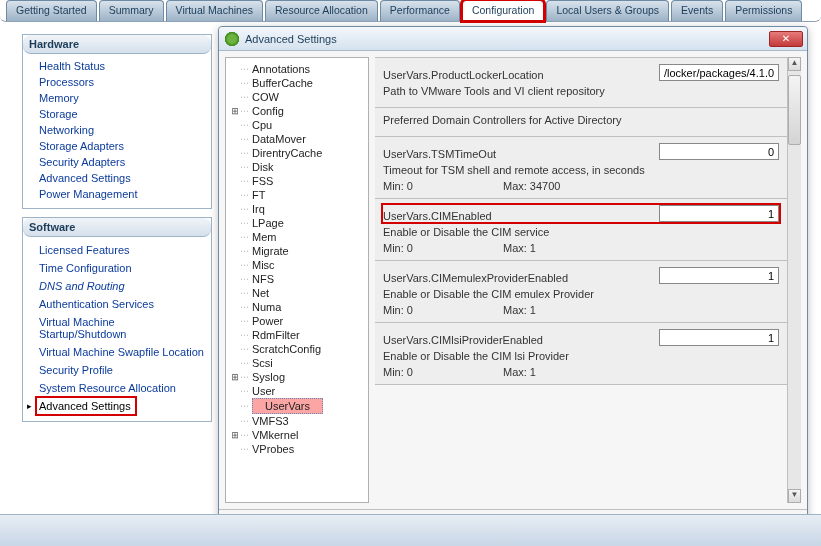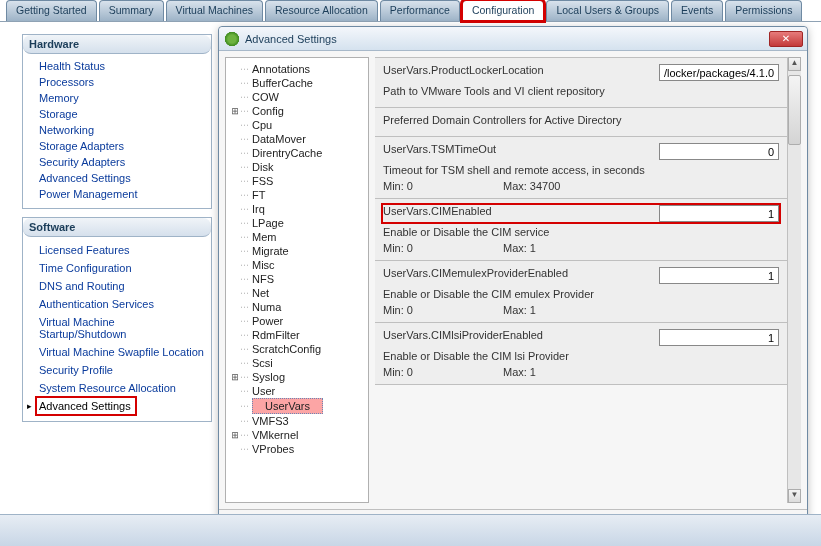--- a/index.html
+++ b/index.html
@@ -12,20 +12,21 @@
     position: relative;
     overflow: hidden;
   }
   
   .tabbar {
     display: flex;
     background: #fff;
     border-bottom: 1px solid #8fa2b4;
     height: 22px;
     padding-left: 6px;
+    border-radius: 6px;
   }
   .tab {
     background: linear-gradient(#d8e2ec, #9db3c7);
     color: #1b3d59;
     border: 1px solid #6f8aa3;
     border-bottom: none;
     border-top-left-radius: 4px;
     border-top-right-radius: 4px;
     padding: 3px 9px;
     margin-right: 2px;
@@ -195,21 +196,21 @@
     border-radius: 2px;
   }
   .setting {
     border-bottom: 1px solid #bfbfbf;
     padding: 6px 8px 6px 8px;
     background: #eeeeee;
   }
   .setting:nth-child(even){ background:#eeeeee; }
   .setting-row1 {
     display:flex;
-    align-items:flex-start;
+    align-items:flex-end;
     margin-bottom: 4px;
   }
   .setting-name { flex:1; color:#333; }
   .setting-input {
     width: 120px;
     height: 17px;
     border: 1px solid #888;
     font-size: 11px;
     padding: 0 4px;
     text-align: right;
@@ -283,21 +284,21 @@
         <div class="nav-row">
           <span class="arrow"></span>
           <span class="nav-link" style="padding-left: 2px;">Licensed Features</span>
         </div>
         <div class="nav-row">
           <span class="arrow"></span>
           <span class="nav-link" style="padding-left: 2px;">Time Configuration</span>
         </div>
         <div class="nav-row">
           <span class="arrow"></span>
-          <span class="nav-link" style="padding-left: 2px;">DNS and Routing</span>
+          <span class="nav-link" style="padding-left: 2px; font-style: italic;">DNS and Routing</span>
         </div>
         <div class="nav-row">
           <span class="arrow"></span>
           <span class="nav-link" style="padding-left: 2px;">Authentication Services</span>
         </div>
         <div class="nav-row">
           <span class="arrow"></span>
           <span class="nav-link" style="padding-left: 2px;">Virtual Machine Startup/Shutdown</span>
         </div>
         <div class="nav-row">

